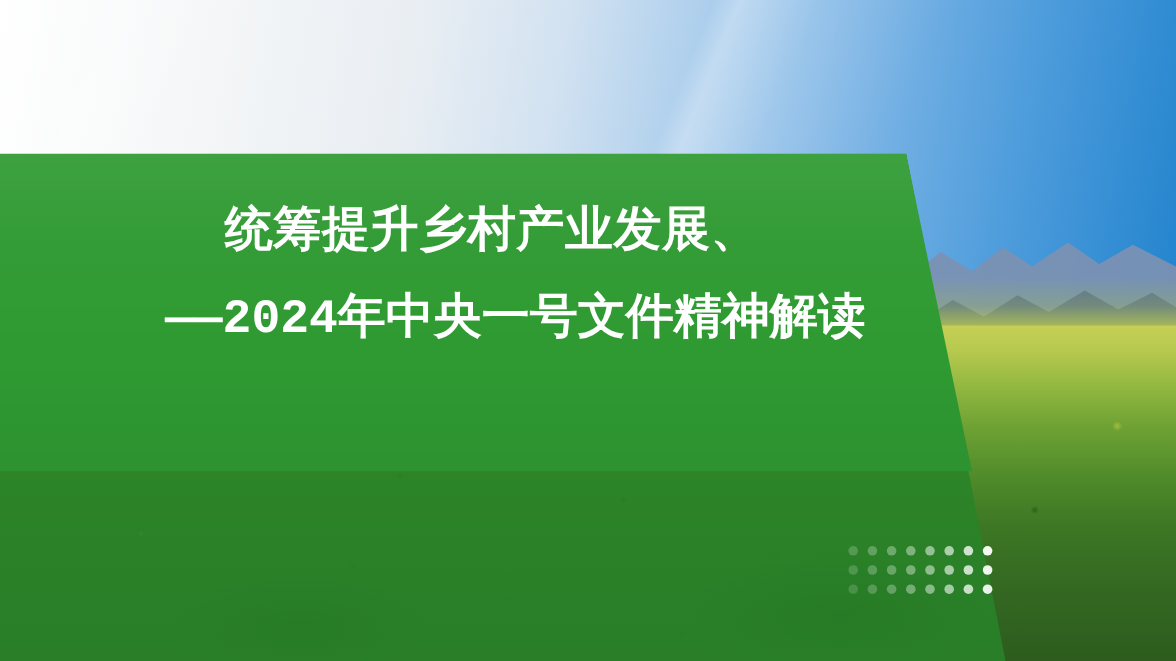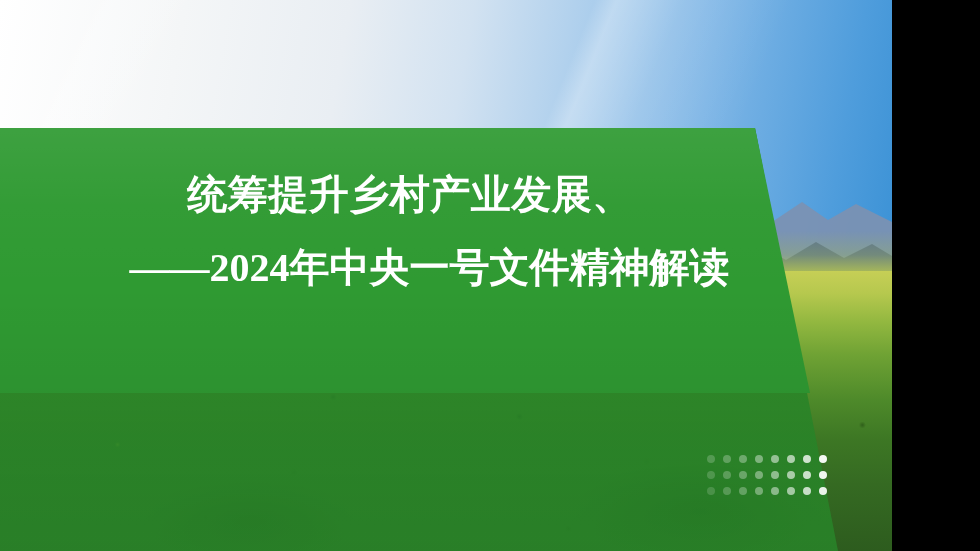--- a/index.html
+++ b/index.html
@@ -2,24 +2,24 @@
 <html><head>
 <meta charset="utf-8">
 <style>
   html, body {
     margin: 0;
     padding: 0;
     background: #000;
   }
   #slide {
     position: relative;
-    width: 892px;
+    width: 980px;
     height: 551px;
     overflow: hidden;
-    font-family: Liberation Serif, serif;
+    font-family: Liberation Mono, monospace;
     background: #8fc3ea;
   }
 
   
   .sky {
     position: absolute;
     left: 0; top: 0;
     width: 980px; height: 300px;
     background: linear-gradient(100deg,
         #ffffff 0%,

